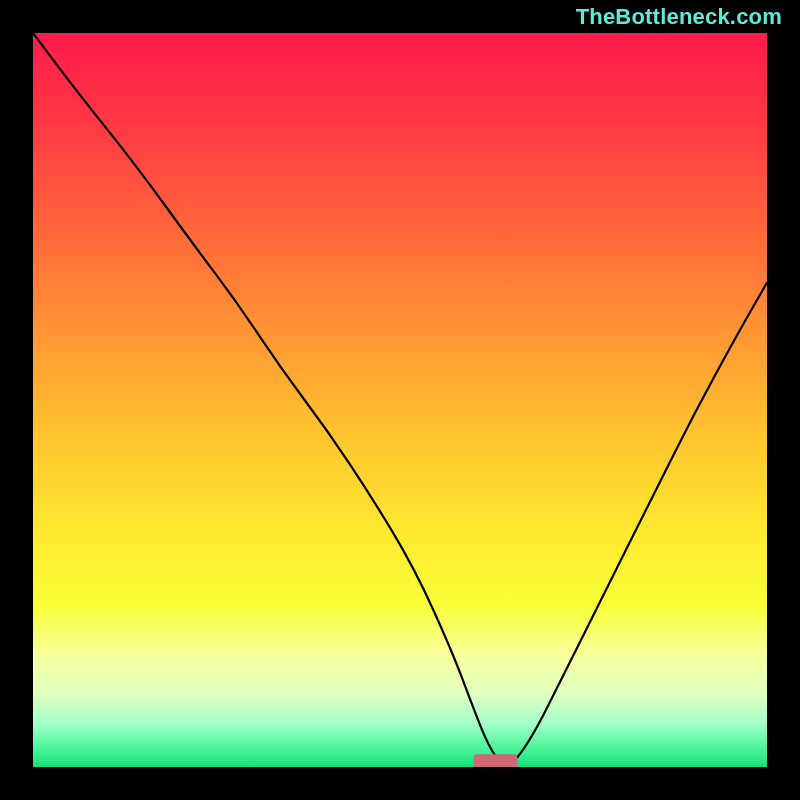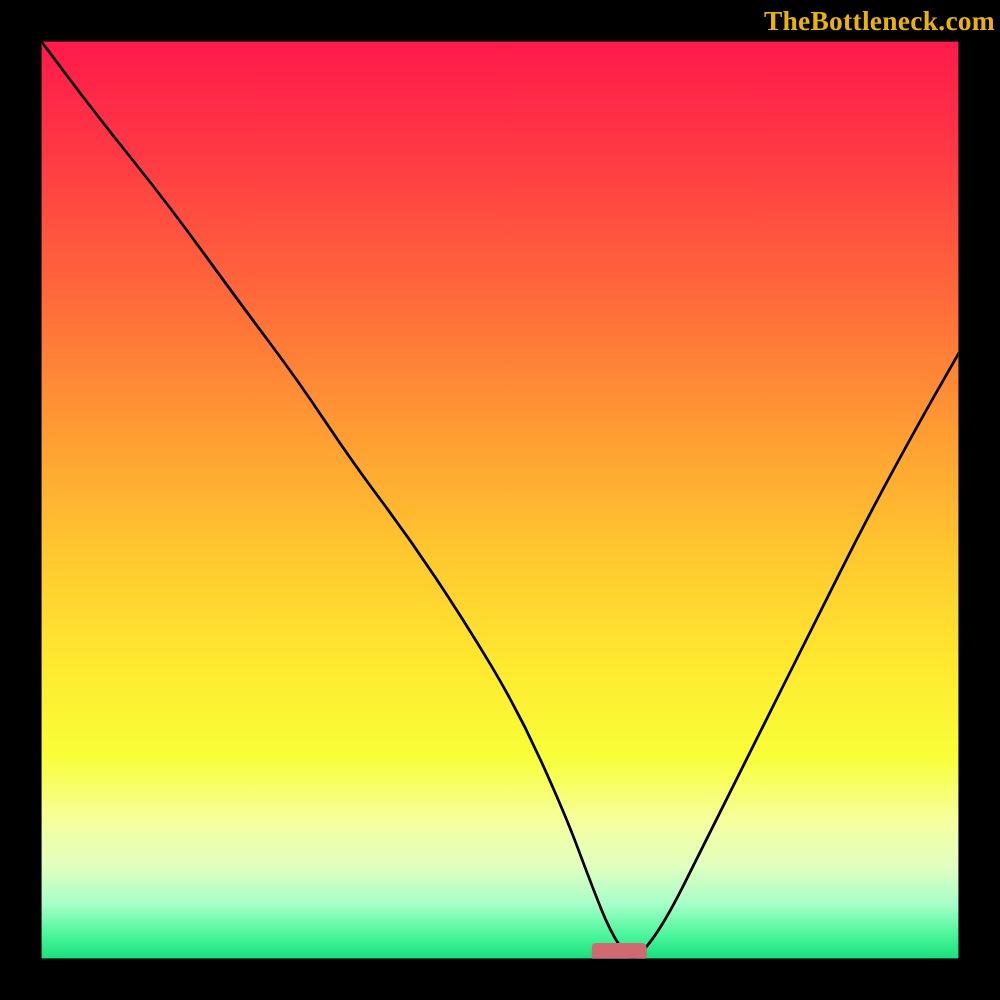--- a/index.html
+++ b/index.html
@@ -12,25 +12,25 @@
   }
   .frame {
     position: relative;
     width: 800px;
     height: 800px;
     background: #000;
   }
   .watermark {
     position: absolute;
     top: 4px;
-    right: 4px;
-    font-family: Liberation Serif, serif;
+    right: 18px;
+    font-family: Liberation Sans, sans-serif;
     font-size: 22px;
     font-weight: 600;
-    color: #eab308;
+    color: #5eead4;
     letter-spacing: 0.2px;
     z-index: 10;
   }
   .plot {
     position: absolute;
     left: 33px;
     top: 33px;
     width: 734px;
     height: 734px;
     overflow: hidden;

